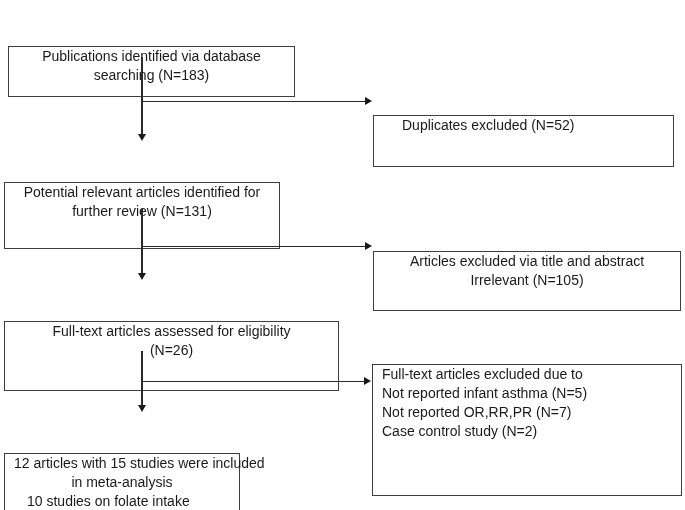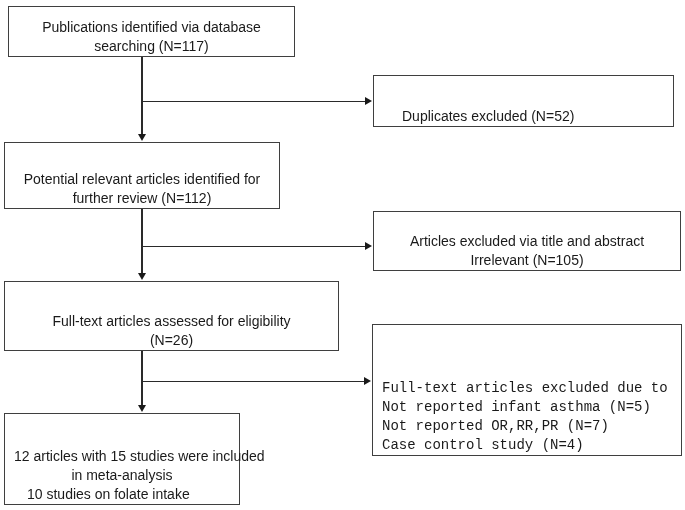--- a/index.html
+++ b/index.html
@@ -13,21 +13,22 @@
     color:#1a1a1a;
     overflow:hidden;
   }
   .box{
     position:absolute;
     border:1.5px solid #3f3f3f;
     background:#ffffff;
     box-sizing:border-box;
     display:flex;
     flex-direction:column;
-    justify-content:flex-end;
+    justify-content:flex-start;
+    margin-top:40px;
   }
   .box .ln{white-space:nowrap;}
   .center .ln{text-align:center;}
   .connector{position:absolute;background:#2a2a2a;}
   .arrow{position:absolute;width:0;height:0;}
   .arrow.down{
     border-left:4.5px solid transparent;
     border-right:4.5px solid transparent;
     border-top:7px solid #1a1a1a;
   }
@@ -39,21 +40,21 @@
   
   #box-identification{left:8px;top:6px;width:287px;height:51px;}
   #box-screening{left:4px;top:142px;width:276px;height:67px;}
   #box-eligibility{left:4px;top:281px;width:335px;height:70px;}
   #box-included{left:4px;top:413px;width:236px;height:92px;}
   
   #box-duplicates{left:373px;top:75px;width:301px;height:52px;}
   #box-duplicates .ln{text-align:left;padding-left:28px;}
   #box-title-abstract{left:373px;top:211px;width:308px;height:60px;}
   #box-fulltext-excluded{left:372px;top:324px;width:310px;height:132px;}
-  #box-fulltext-excluded .ln{text-align:left;padding-left:9px;font-family:Liberation Mono, monospace;}
+  #box-fulltext-excluded .ln{text-align:left;padding-left:9px;}
   
   #box-included .ln0{text-align:left;padding-left:9px;}
   #box-included .ln1{text-align:center;}
   #box-included .ln2{text-align:left;padding-left:22px;}
   #box-included .ln3{text-align:left;padding-left:28px;}
   
   #v1{left:141px;top:57px;width:1.5px;height:79px;}
   #v2{left:141px;top:209px;width:1.5px;height:66px;}
   #v3{left:141px;top:351px;width:1.5px;height:56px;}
   #h1{left:141px;top:100.5px;width:225px;height:1.5px;}
@@ -66,26 +67,26 @@
   #a-right-2{left:365px;top:241.5px;}
   #a-right-3{left:364px;top:376.5px;}
 </style>
 </head>
 <body>
 
 <div id="canvas">
 
   <div class="box center" id="box-identification">
     <div class="ln">Publications identified via database</div>
-    <div class="ln">searching (N=117)</div>
+    <div class="ln">searching (N=183)</div>
   </div>
 
   <div class="box center" id="box-screening">
     <div class="ln">Potential relevant articles identified for</div>
-    <div class="ln">further review (N=112)</div>
+    <div class="ln">further review (N=131)</div>
   </div>
 
   <div class="box center" id="box-eligibility">
     <div class="ln">Full-text articles assessed for eligibility</div>
     <div class="ln">(N=26)</div>
   </div>
 
   <div class="box" id="box-included">
     <div class="ln ln0">12 articles with 15 studies were included</div>
     <div class="ln ln1">in meta-analysis</div>
@@ -98,21 +99,21 @@
 
   <div class="box center" id="box-title-abstract">
     <div class="ln">Articles excluded via title and abstract</div>
     <div class="ln">Irrelevant (N=105)</div>
   </div>
 
   <div class="box" id="box-fulltext-excluded">
     <div class="ln">Full-text articles excluded due to</div>
     <div class="ln">Not reported infant asthma (N=5)</div>
     <div class="ln">Not reported OR,RR,PR (N=7)</div>
-    <div class="ln">Case control study (N=4)</div>
+    <div class="ln">Case control study (N=2)</div>
   </div>
 
   <div class="connector" id="v1"></div>
   <div class="connector" id="h1"></div>
   <div class="connector" id="v2"></div>
   <div class="connector" id="h2"></div>
   <div class="connector" id="v3"></div>
   <div class="connector" id="h3"></div>
 
   <div class="arrow down" id="a-down-1"></div>

